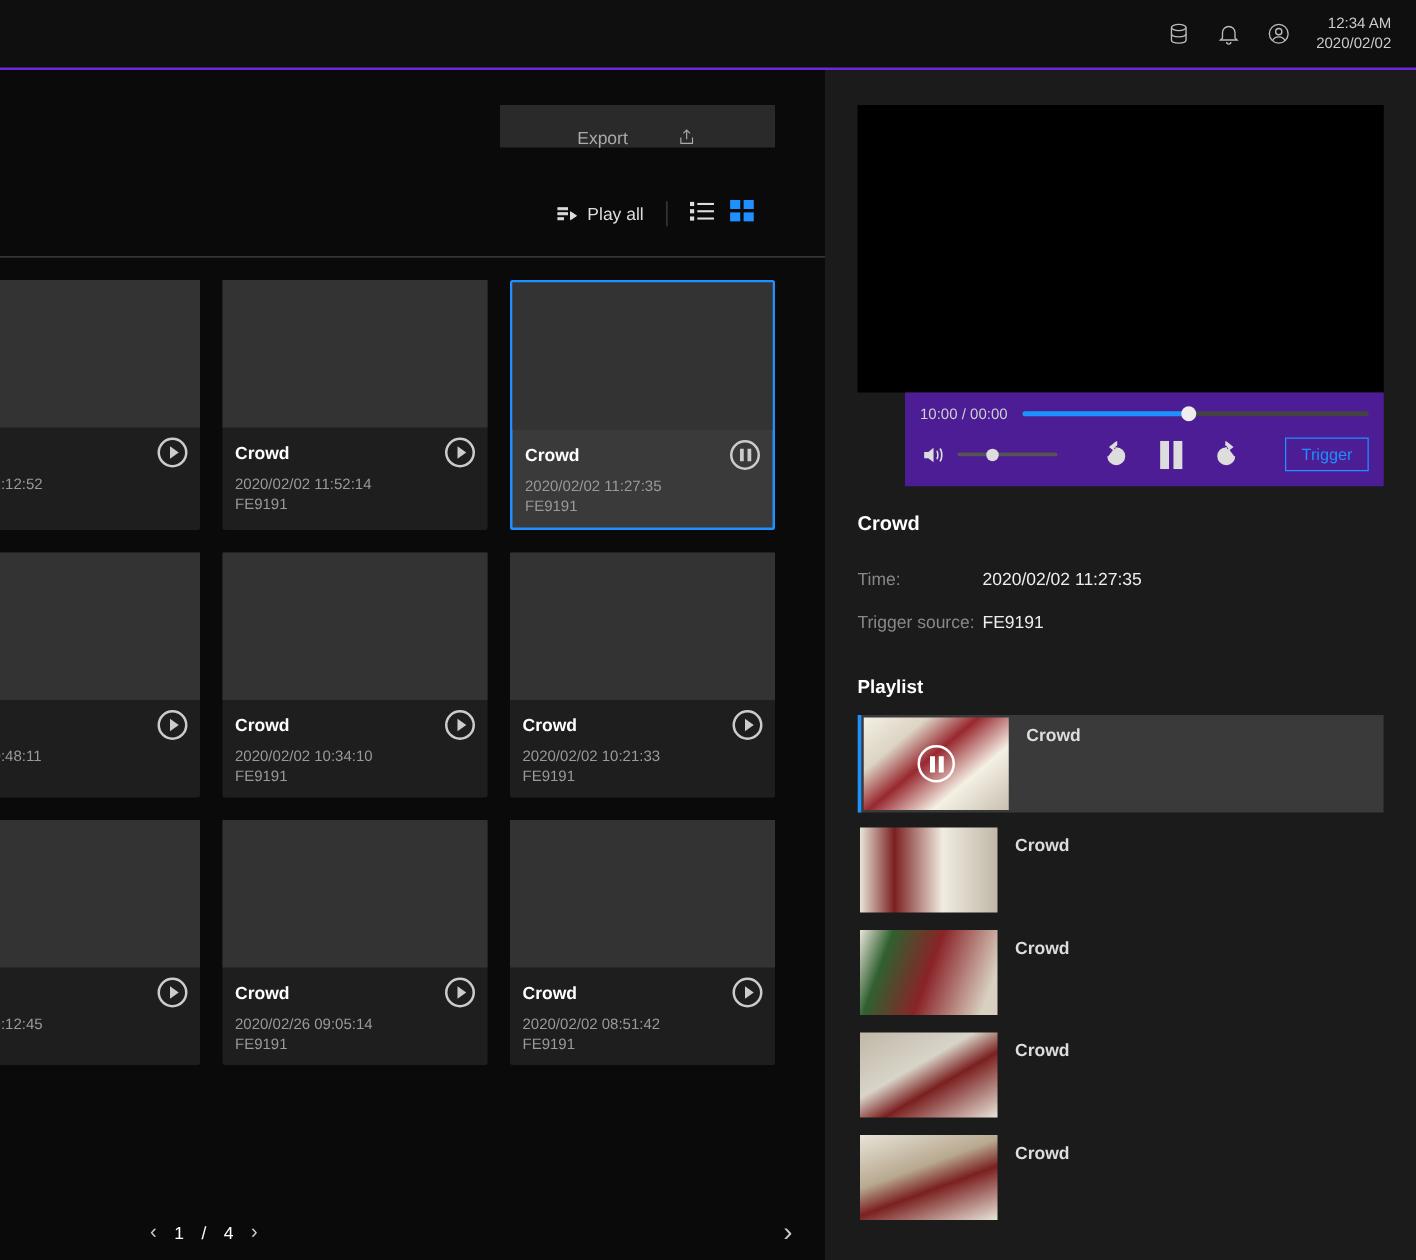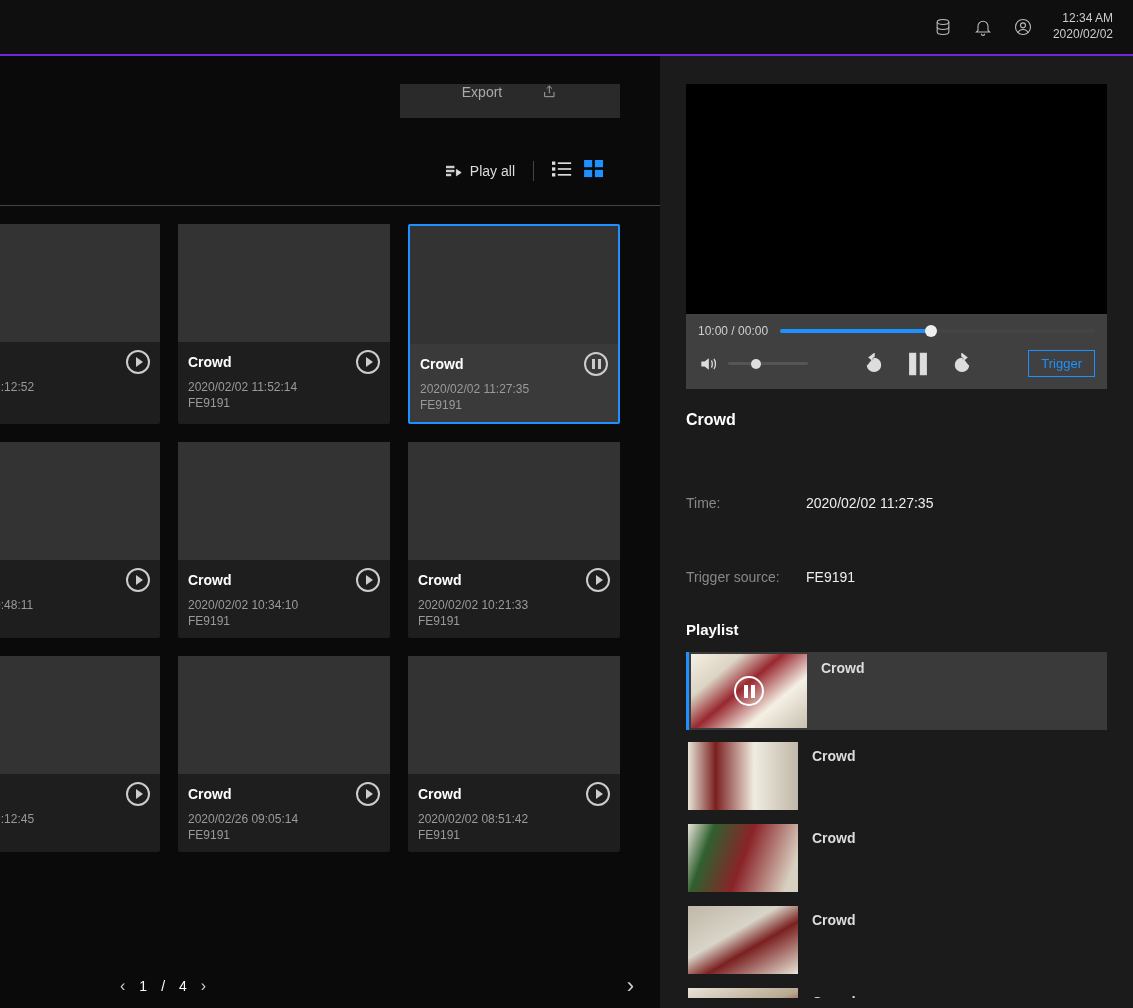--- a/index.html
+++ b/index.html
@@ -24,21 +24,21 @@
 .topbar .icon { width: 20px; height: 20px; cursor: pointer; display: flex; align-items: center; justify-content: center; }
 .topbar svg { stroke: #bbb; fill: none; stroke-width: 1.3; }
 .datetime { text-align: right; font-size: 12px; color: #ccc; line-height: 1.3; }
 
 .main-wrap { display: flex; height: calc(100% - 56px); }
 .left-pane { width: 660px; height:100%; background:#0a0a0a; display:flex; flex-direction:column; }
 .right-pane { flex:1; background:#1b1b1b; padding:28px 26px 10px 26px; height:100%; overflow:hidden; display:flex; flex-direction:column;}
 
 .export-row { display:flex; justify-content:flex-end; padding:28px 40px 0 0;}
 .export-btn{
-  width:220px;height:34px;background:#2a2a2a;display:flex;align-items:flex-start;justify-content:center;gap:40px;color:#aaa;font-size:14px;cursor:pointer;
+  width:220px;height:34px;background:#2a2a2a;display:flex;align-items:flex-end;justify-content:center;gap:40px;color:#aaa;font-size:14px;cursor:pointer;
 }
 .export-btn svg{stroke:#aaa;fill:none;stroke-width:1.4;}
 .toolbar-row{
   display:flex;justify-content:flex-end;align-items:center;gap:18px;padding:42px 56px 24px 0;
 }
 .toolbar-row .sep{width:1px;height:20px;background:#444;}
 .toolbar-item{display:flex;align-items:center;gap:8px;color:#ddd;font-size:14px;cursor:pointer;}
 .toolbar-item svg{stroke:#ddd;fill:#ddd;}
 .view-toggle{display:flex;gap:12px;}
 .view-toggle .vbtn{cursor:pointer;}
@@ -87,35 +87,35 @@
 
 .pager{
   height:44px;display:flex;align-items:center;justify-content:space-between;padding:0 26px 0 120px;color:#fff;
 }
 .pager-left{display:flex;align-items:center;gap:14px;}
 .pager .chev{font-size:16px;color:#ccc;cursor:pointer;}
 .pager .pg{font-size:14px;}
 
 .video-area{margin-bottom:16px;}
 .video-frame{width:100%;height:230px;background:#000;}
-.controls{background:#404040;padding:10px 12px 12px 12px;}
+.controls{background:#4c1d95;padding:10px 12px 12px 12px;margin-left:38px;}
 .seek-row{display:flex;align-items:center;gap:12px;font-size:12px;}
 .seek{flex:1;height:4px;background:#444;position:relative;border-radius:2px;cursor:pointer;}
 .seek .fill{position:absolute;left:0;top:0;height:100%;width:48%;background:#1e90ff;border-radius:2px;}
 .seek .knob{position:absolute;left:48%;top:50%;transform:translate(-50%,-50%);width:12px;height:12px;border-radius:50%;background:#eee;}
 .ctrl-row{display:flex;align-items:center;justify-content:space-between;margin-top:12px;}
 .vol-group{display:flex;align-items:center;gap:10px;}
 .vol-slider{width:80px;height:3px;background:#555;position:relative;border-radius:2px;cursor:pointer;}
 .vol-slider .vk{position:absolute;left:35%;top:50%;transform:translate(-50%,-50%);width:10px;height:10px;border-radius:50%;background:#ddd;}
 .mid-ctrls{display:flex;align-items:center;gap:22px;}
 .mid-ctrls svg{stroke:#ddd;fill:#ddd;}
 .playback-btn{border:1px solid #1e90ff;color:#1e90ff;padding:5px 12px;font-size:13px;cursor:pointer;}
 
 .detail-title{color:#fff;font-weight:600;font-size:16px;margin:6px 0 26px 0;}
-.kv{display:flex;gap:20px;font-size:14px;margin-bottom:18px;margin-top:40px;}
+.kv{display:flex;font-size:14px;margin-bottom:18px;}
 .kv .k{color:#888;min-width:100px;}
 .kv .v{color:#eee;}
 
 .playlist-h{color:#fff;font-weight:600;font-size:15px;margin:18px 0 14px 0;}
 .playlist{flex:1;overflow:hidden;}
 .pl-item{display:flex;gap:14px;align-items:flex-start;margin-bottom:10px;cursor:pointer;padding:2px;}
 .pl-item.sel{background:#3a3a3a;border-left:3px solid #1e90ff;}
 .pl-thumb{width:110px;height:68px;position:relative;flex-shrink:0;}
 .pl-item.sel .pl-thumb{width:116px;height:74px;}
 .pl-thumb .pausecircle{position:absolute;left:50%;top:50%;transform:translate(-50%,-50%);width:30px;height:30px;border-color:#fff;}

